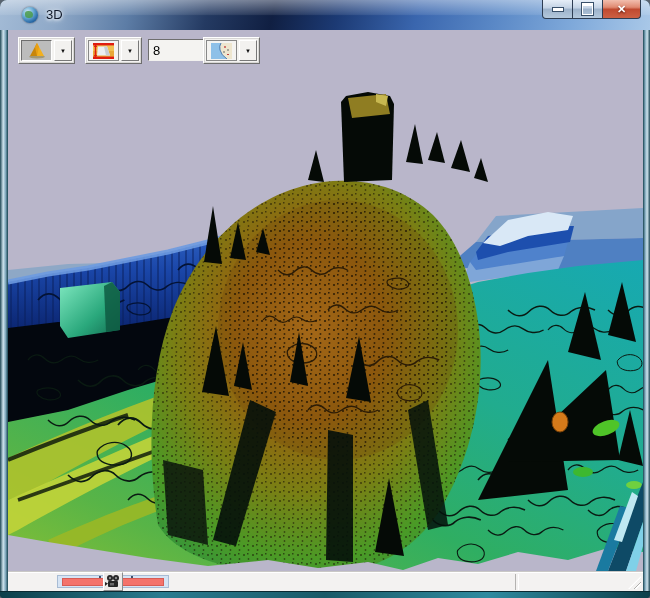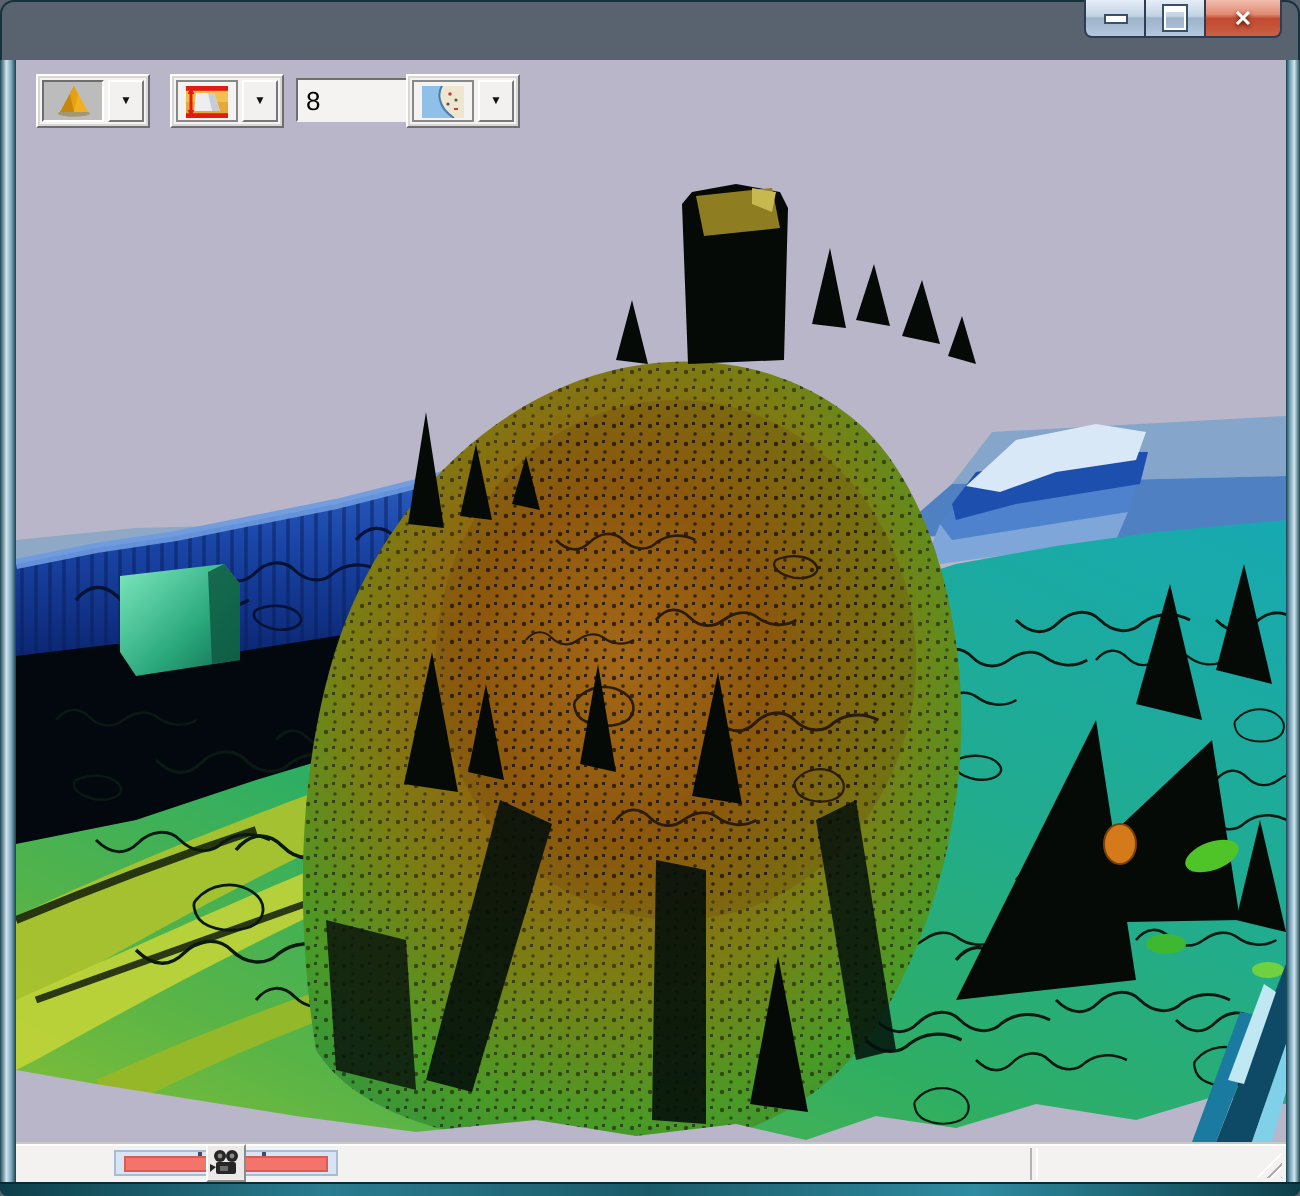--- a/index.html
+++ b/index.html
@@ -76,20 +76,24 @@
   .anim-thumb{position:absolute;left:46px;top:-2px;width:20px;height:19px;background:#eceae8;
     border:1px solid;border-color:#ffffff #8a8a8a #8a8a8a #ffffff;box-sizing:border-box;
     display:flex;align-items:center;justify-content:center;}
 </style>
 </head>
 <body>
 
 <div class="stage">
   <div class="win">
 
+    <div class="titlebar">
+      <div class="title-icon"></div>
+      <div class="title-text">3D</div>
+    </div>
     <div class="winbtns">
       <div class="wbtn min">
         <div class="glyph-min"></div>
       </div>
       <div class="wbtn max">
         <div class="glyph-max"></div>
       </div>
       <div class="wbtn close">
         <span class="glyph-close">✕</span>
       </div>

